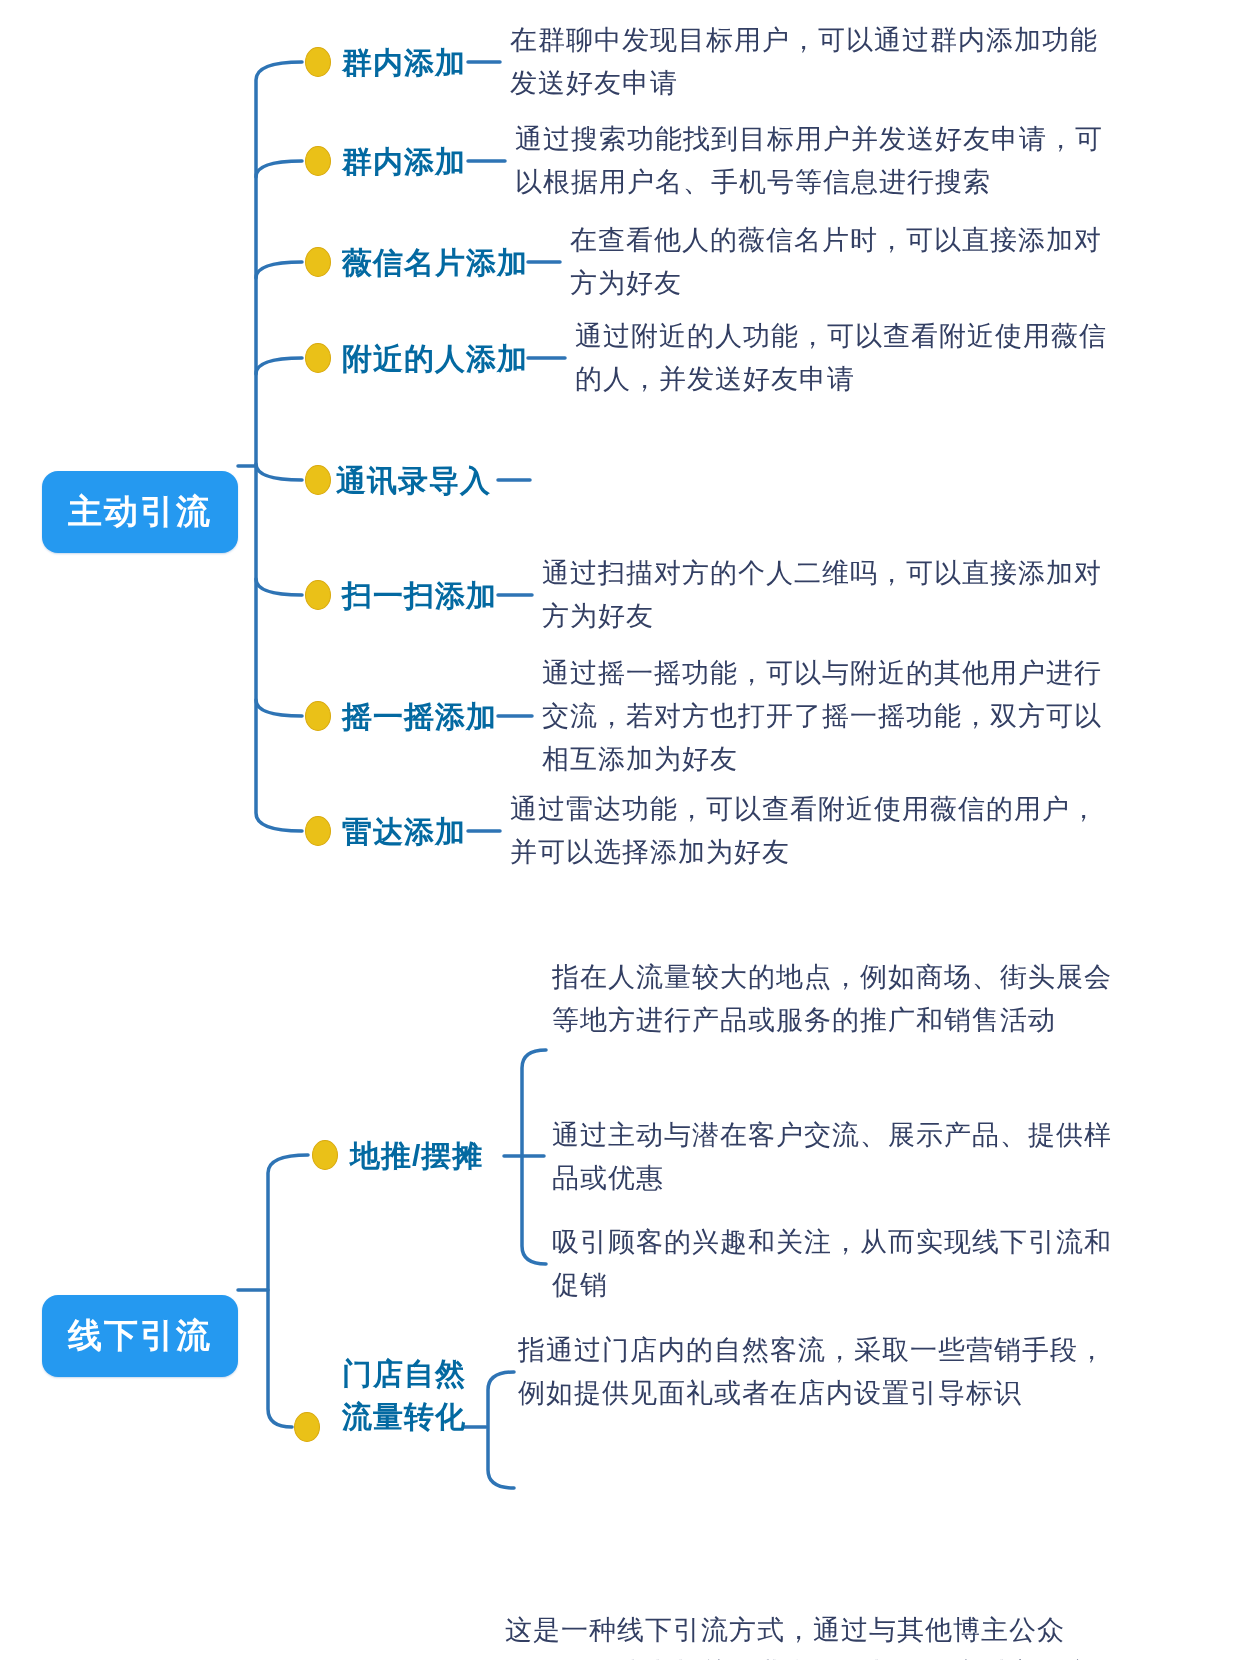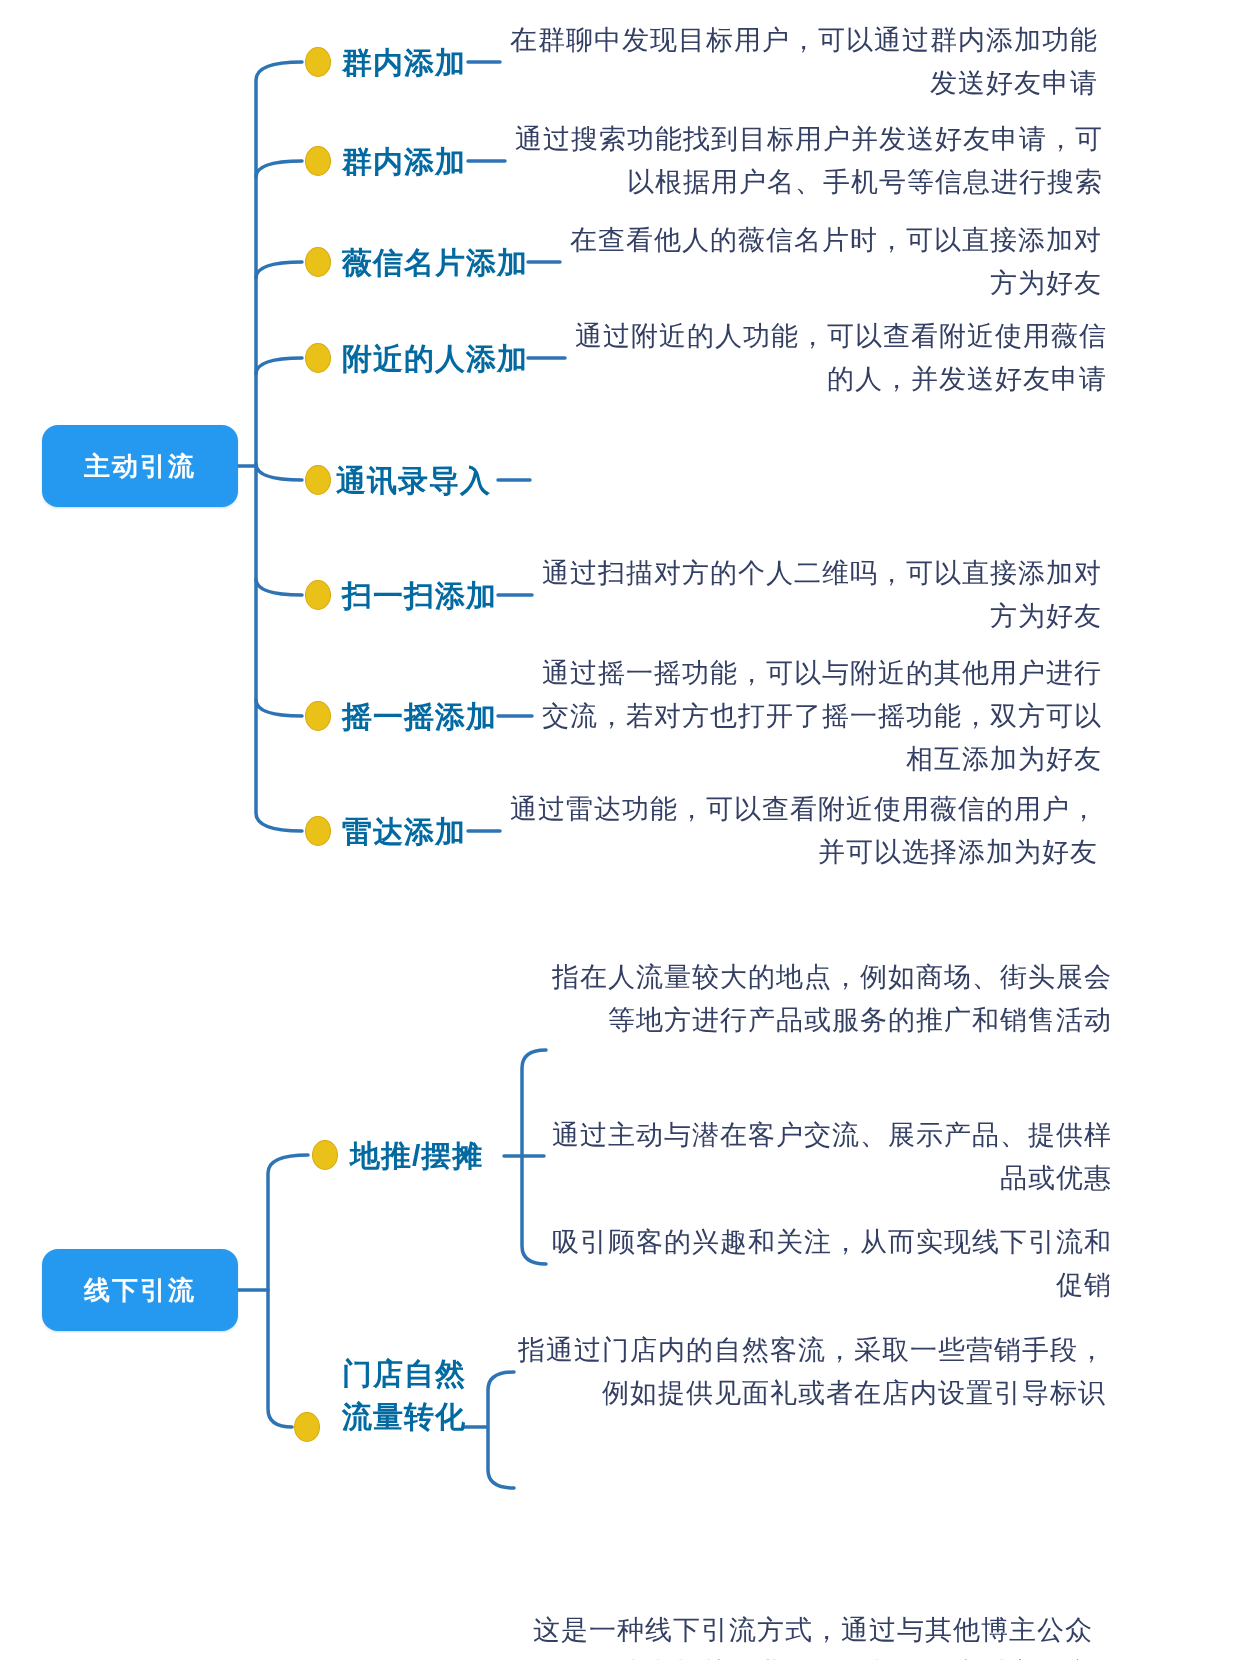--- a/index.html
+++ b/index.html
@@ -5,36 +5,37 @@
   html,body{margin:0;padding:0;background:#ffffff;}
   .canvas{
     position:relative;width:1242px;height:1660px;overflow:hidden;background:#ffffff;
     font-family:"Liberation Sans","DejaVu Sans",sans-serif;
   }
   .links{position:absolute;left:0;top:0;pointer-events:none;}
   .links path{fill:none;stroke:#2E74B5;stroke-width:3.5;stroke-linecap:round;}
   .root{
     position:absolute;width:196px;height:82px;background:#2599F0;border-radius:16px;
     display:flex;align-items:center;justify-content:center;
-    color:#ffffff;font-size:26px;font-weight:700;letter-spacing:2px;
+    color:#ffffff;font-size:34px;font-weight:700;letter-spacing:2px;
     box-shadow:0 1px 2px rgba(30,100,180,.25);
+    margin-top:46px;
   }
   .dot{
     position:absolute;width:26px;height:30px;border-radius:50%;
     background:#EAC118;border:1px solid #D9A90C;box-sizing:border-box;
   }
   .lbl{
     position:absolute;transform:translateY(-50%);
     color:#0369a1;font-size:30px;font-weight:700;letter-spacing:1px;
     white-space:pre;line-height:43px;
   }
   .desc{
     position:absolute;transform:translateY(-50%);
     color:#333F63;font-size:27px;font-weight:400;letter-spacing:1px;
-    white-space:pre;line-height:43px;text-align:right;
+    white-space:pre;line-height:43px;
   }
 </style>
 </head>
 <body>
 
 <div class="canvas">
 
   <svg class="links" width="1242" height="1660">
 
     <path d="M 238 466 L 256 466"></path>

